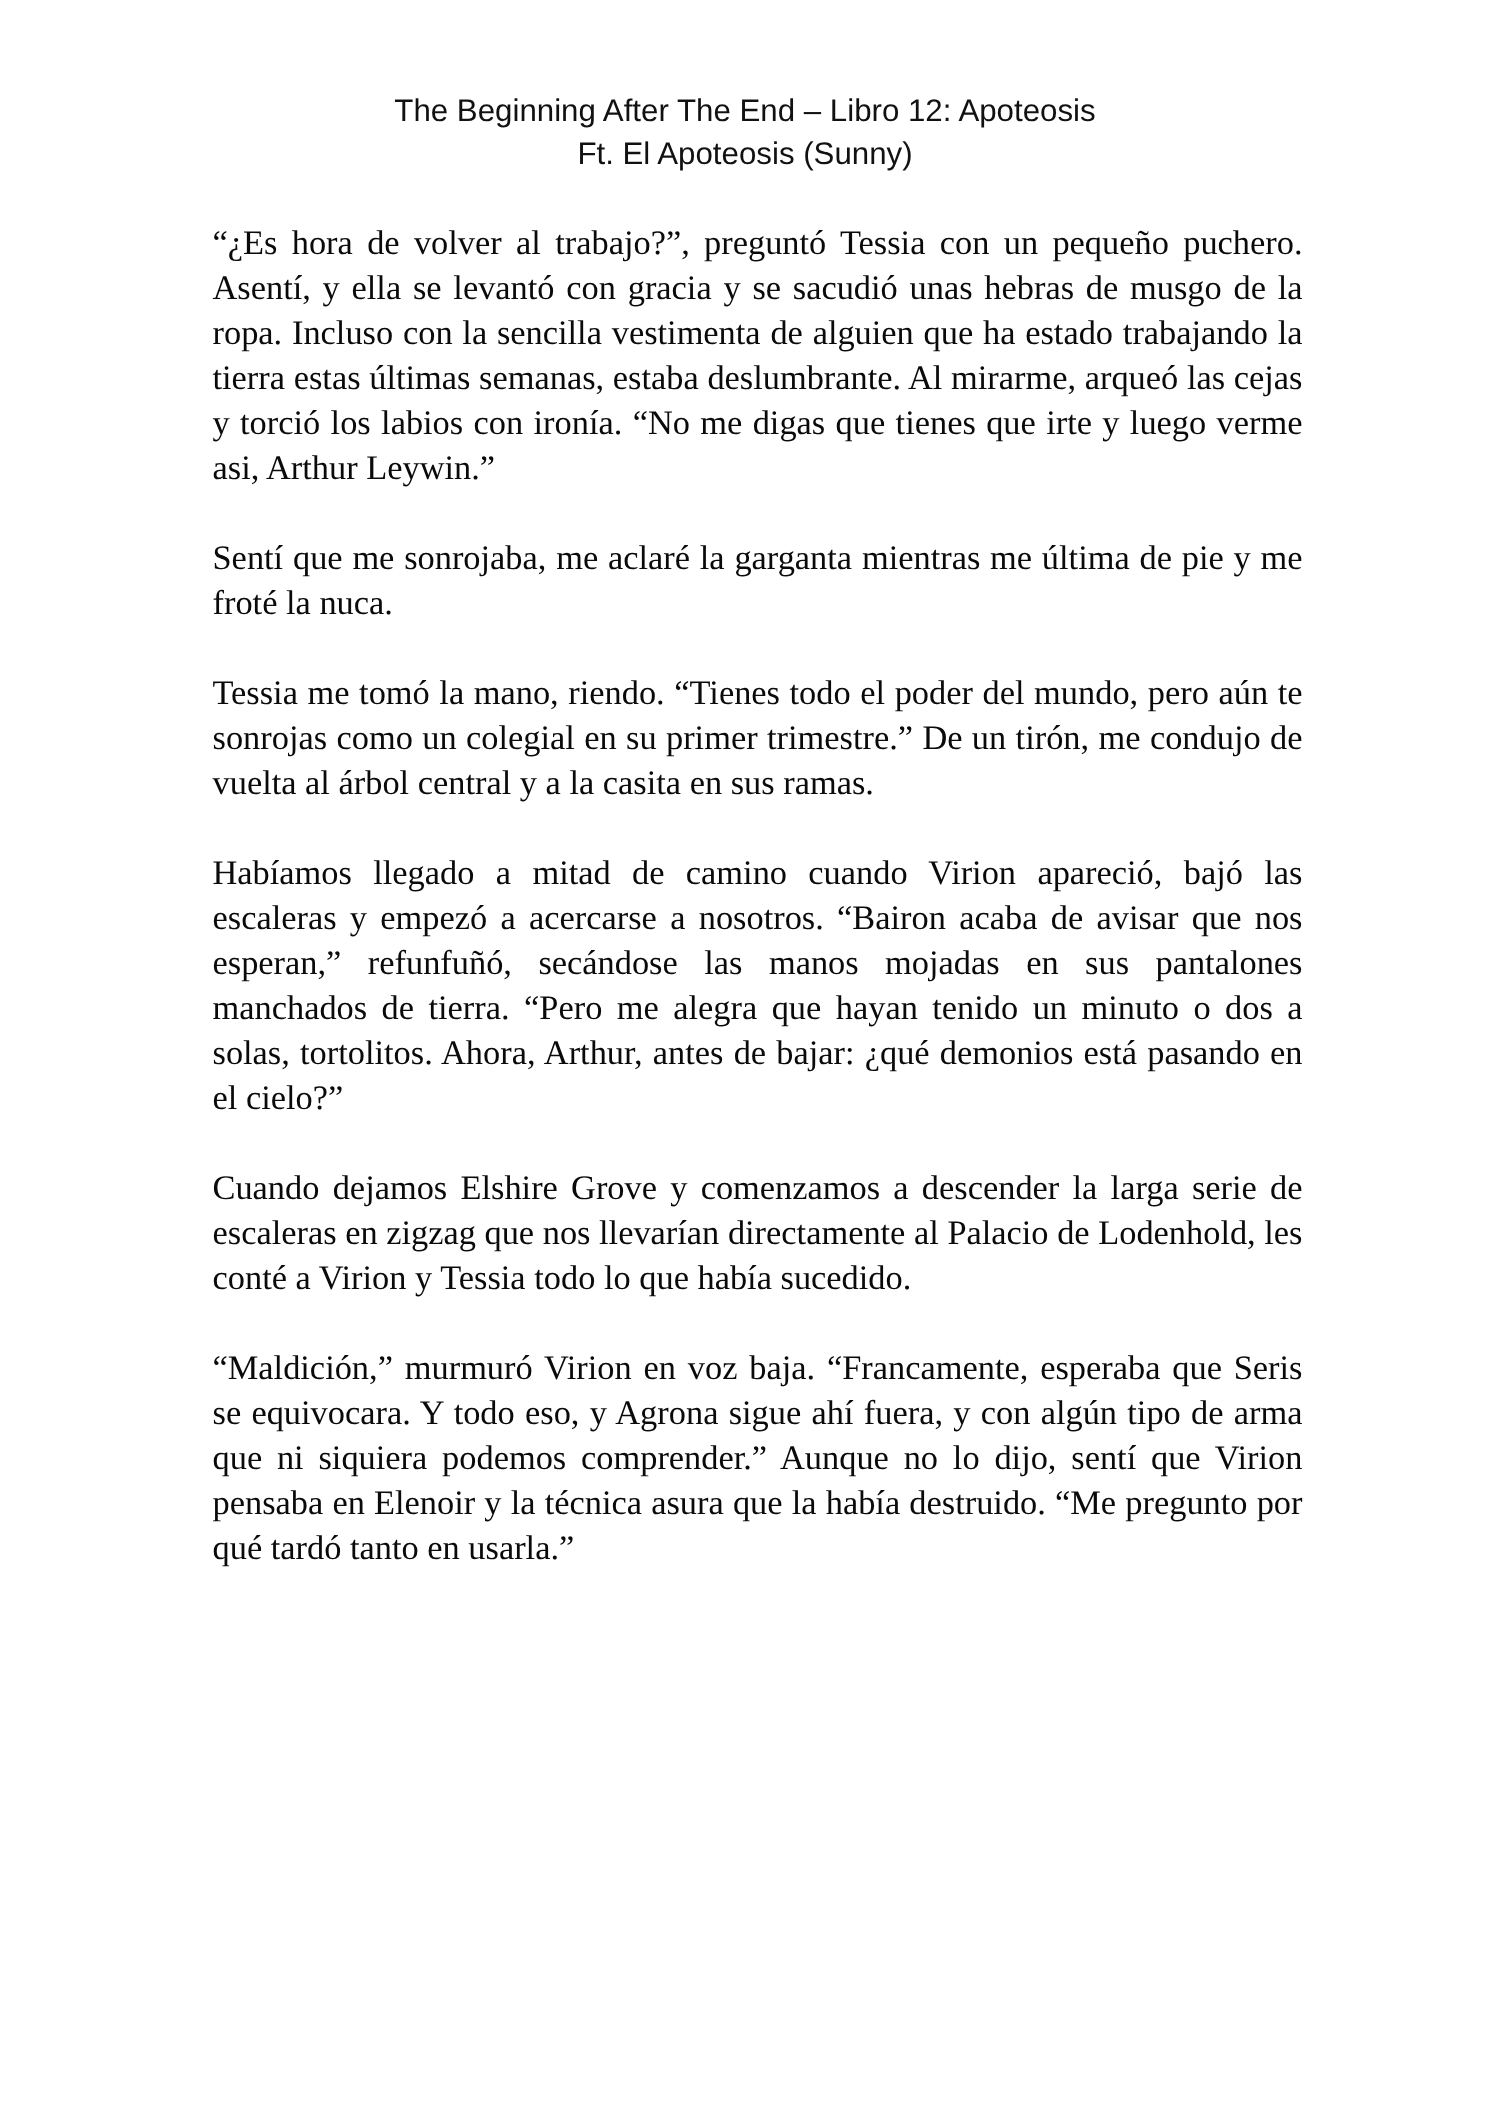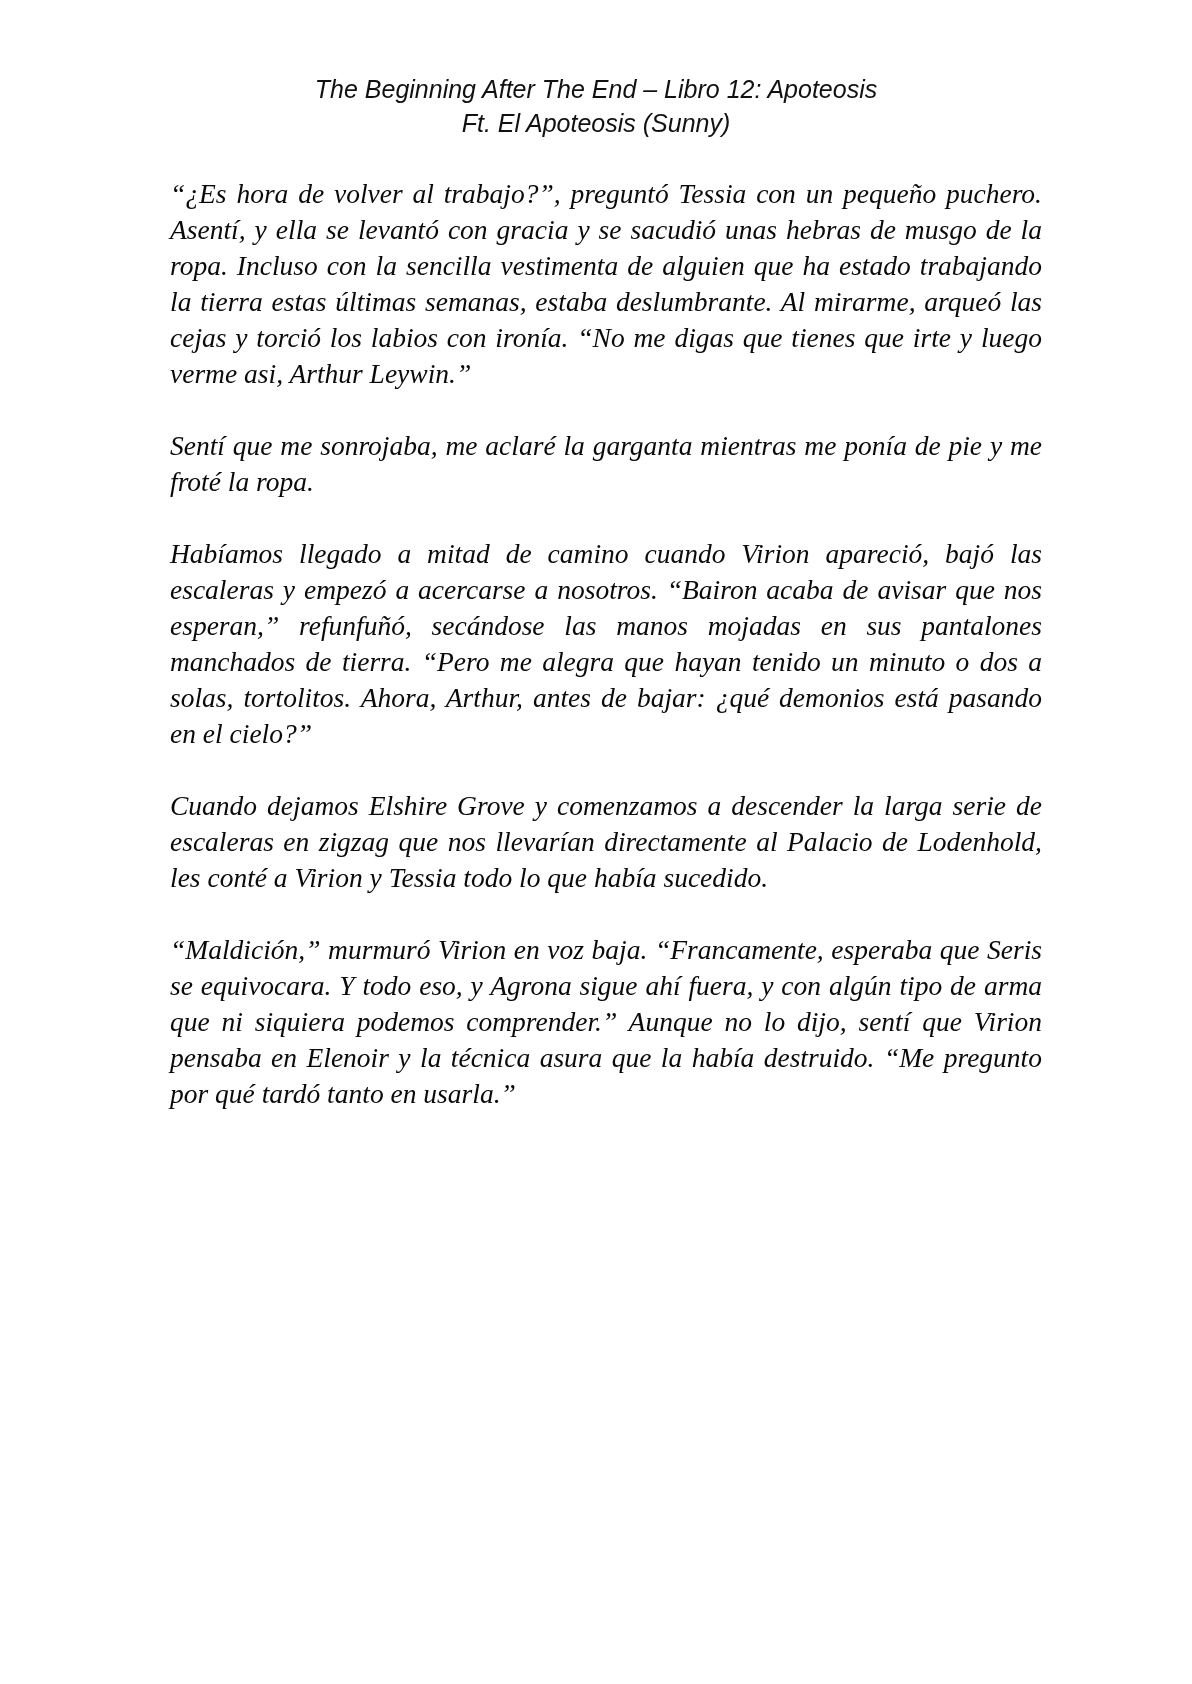--- a/index.html
+++ b/index.html
@@ -7,21 +7,20 @@
     padding: 0;
     background: #ffffff;
   }
   .page {
     position: relative;
     width: 1192px;
     height: 1457px;
     background: #ffffff;
     overflow: hidden;
     color: #000000;
-    font-style: italic;
   }
   .doc-header {
     padding-top: 72px;
     text-align: center;
     font-family: "Liberation Sans", sans-serif;
     font-size: 25px;
     line-height: 34px;
     font-weight: 400;
     color: #111111;
   }
@@ -58,21 +57,22 @@
 
 <div class="page">
 
   <div class="doc-header">
     <span class="title-line">The Beginning After The End – Libro 12: Apoteosis</span>
     <span class="title-line">Ft. El Apoteosis (Sunny)</span>
   </div>
 
   <div class="doc-body">
     <p>“¿Es hora de volver al trabajo?”, preguntó Tessia con un pequeño puchero. Asentí, y ella se levantó con gracia y se sacudió unas hebras de musgo de la ropa. Incluso con la sencilla vestimenta de alguien que ha estado trabajando la tierra estas últimas semanas, estaba deslumbrante. Al mirarme, arqueó las cejas y torció los labios con ironía. “No me digas que tienes que irte y luego verme asi, Arthur Leywin.”</p>
-    <p>Sentí que me sonrojaba, me aclaré la garganta mientras me ponía de pie y me froté la ropa.</p>
+    <p>Sentí que me sonrojaba, me aclaré la garganta mientras me última de pie y me froté la nuca.</p>
+    <p>Tessia me tomó la mano, riendo. “Tienes todo el poder del mundo, pero aún te sonrojas como un colegial en su primer trimestre.” De un tirón, me condujo de vuelta al árbol central y a la casita en sus ramas.</p>
     <p>Habíamos llegado a mitad de camino cuando Virion apareció, bajó las escaleras y empezó a acercarse a nosotros. “Bairon acaba de avisar que nos esperan,” refunfuñó, secándose las manos mojadas en sus pantalones manchados de tierra. “Pero me alegra que hayan tenido un minuto o dos a solas, tortolitos. Ahora, Arthur, antes de bajar: ¿qué demonios está pasando en el cielo?”</p>
     <p>Cuando dejamos Elshire Grove y comenzamos a descender la larga serie de escaleras en zigzag que nos llevarían directamente al Palacio de Lodenhold, les conté a Virion y Tessia todo lo que había sucedido.</p>
     <p>“Maldición,” murmuró Virion en voz baja. “Francamente, esperaba que Seris se equivocara. Y todo eso, y Agrona sigue ahí fuera, y con algún tipo de arma que ni siquiera podemos comprender.” Aunque no lo dijo, sentí que Virion pensaba en Elenoir y la técnica asura que la había destruido. “Me pregunto por qué tardó tanto en usarla.”</p>
   </div>
 
   <div class="corner-illustration">
     <svg viewBox="0 0 172 97" xmlns="http://www.w3.org/2000/svg" preserveAspectRatio="none">
 
       <rect width="172" height="97" fill="#ededed"></rect>
 

